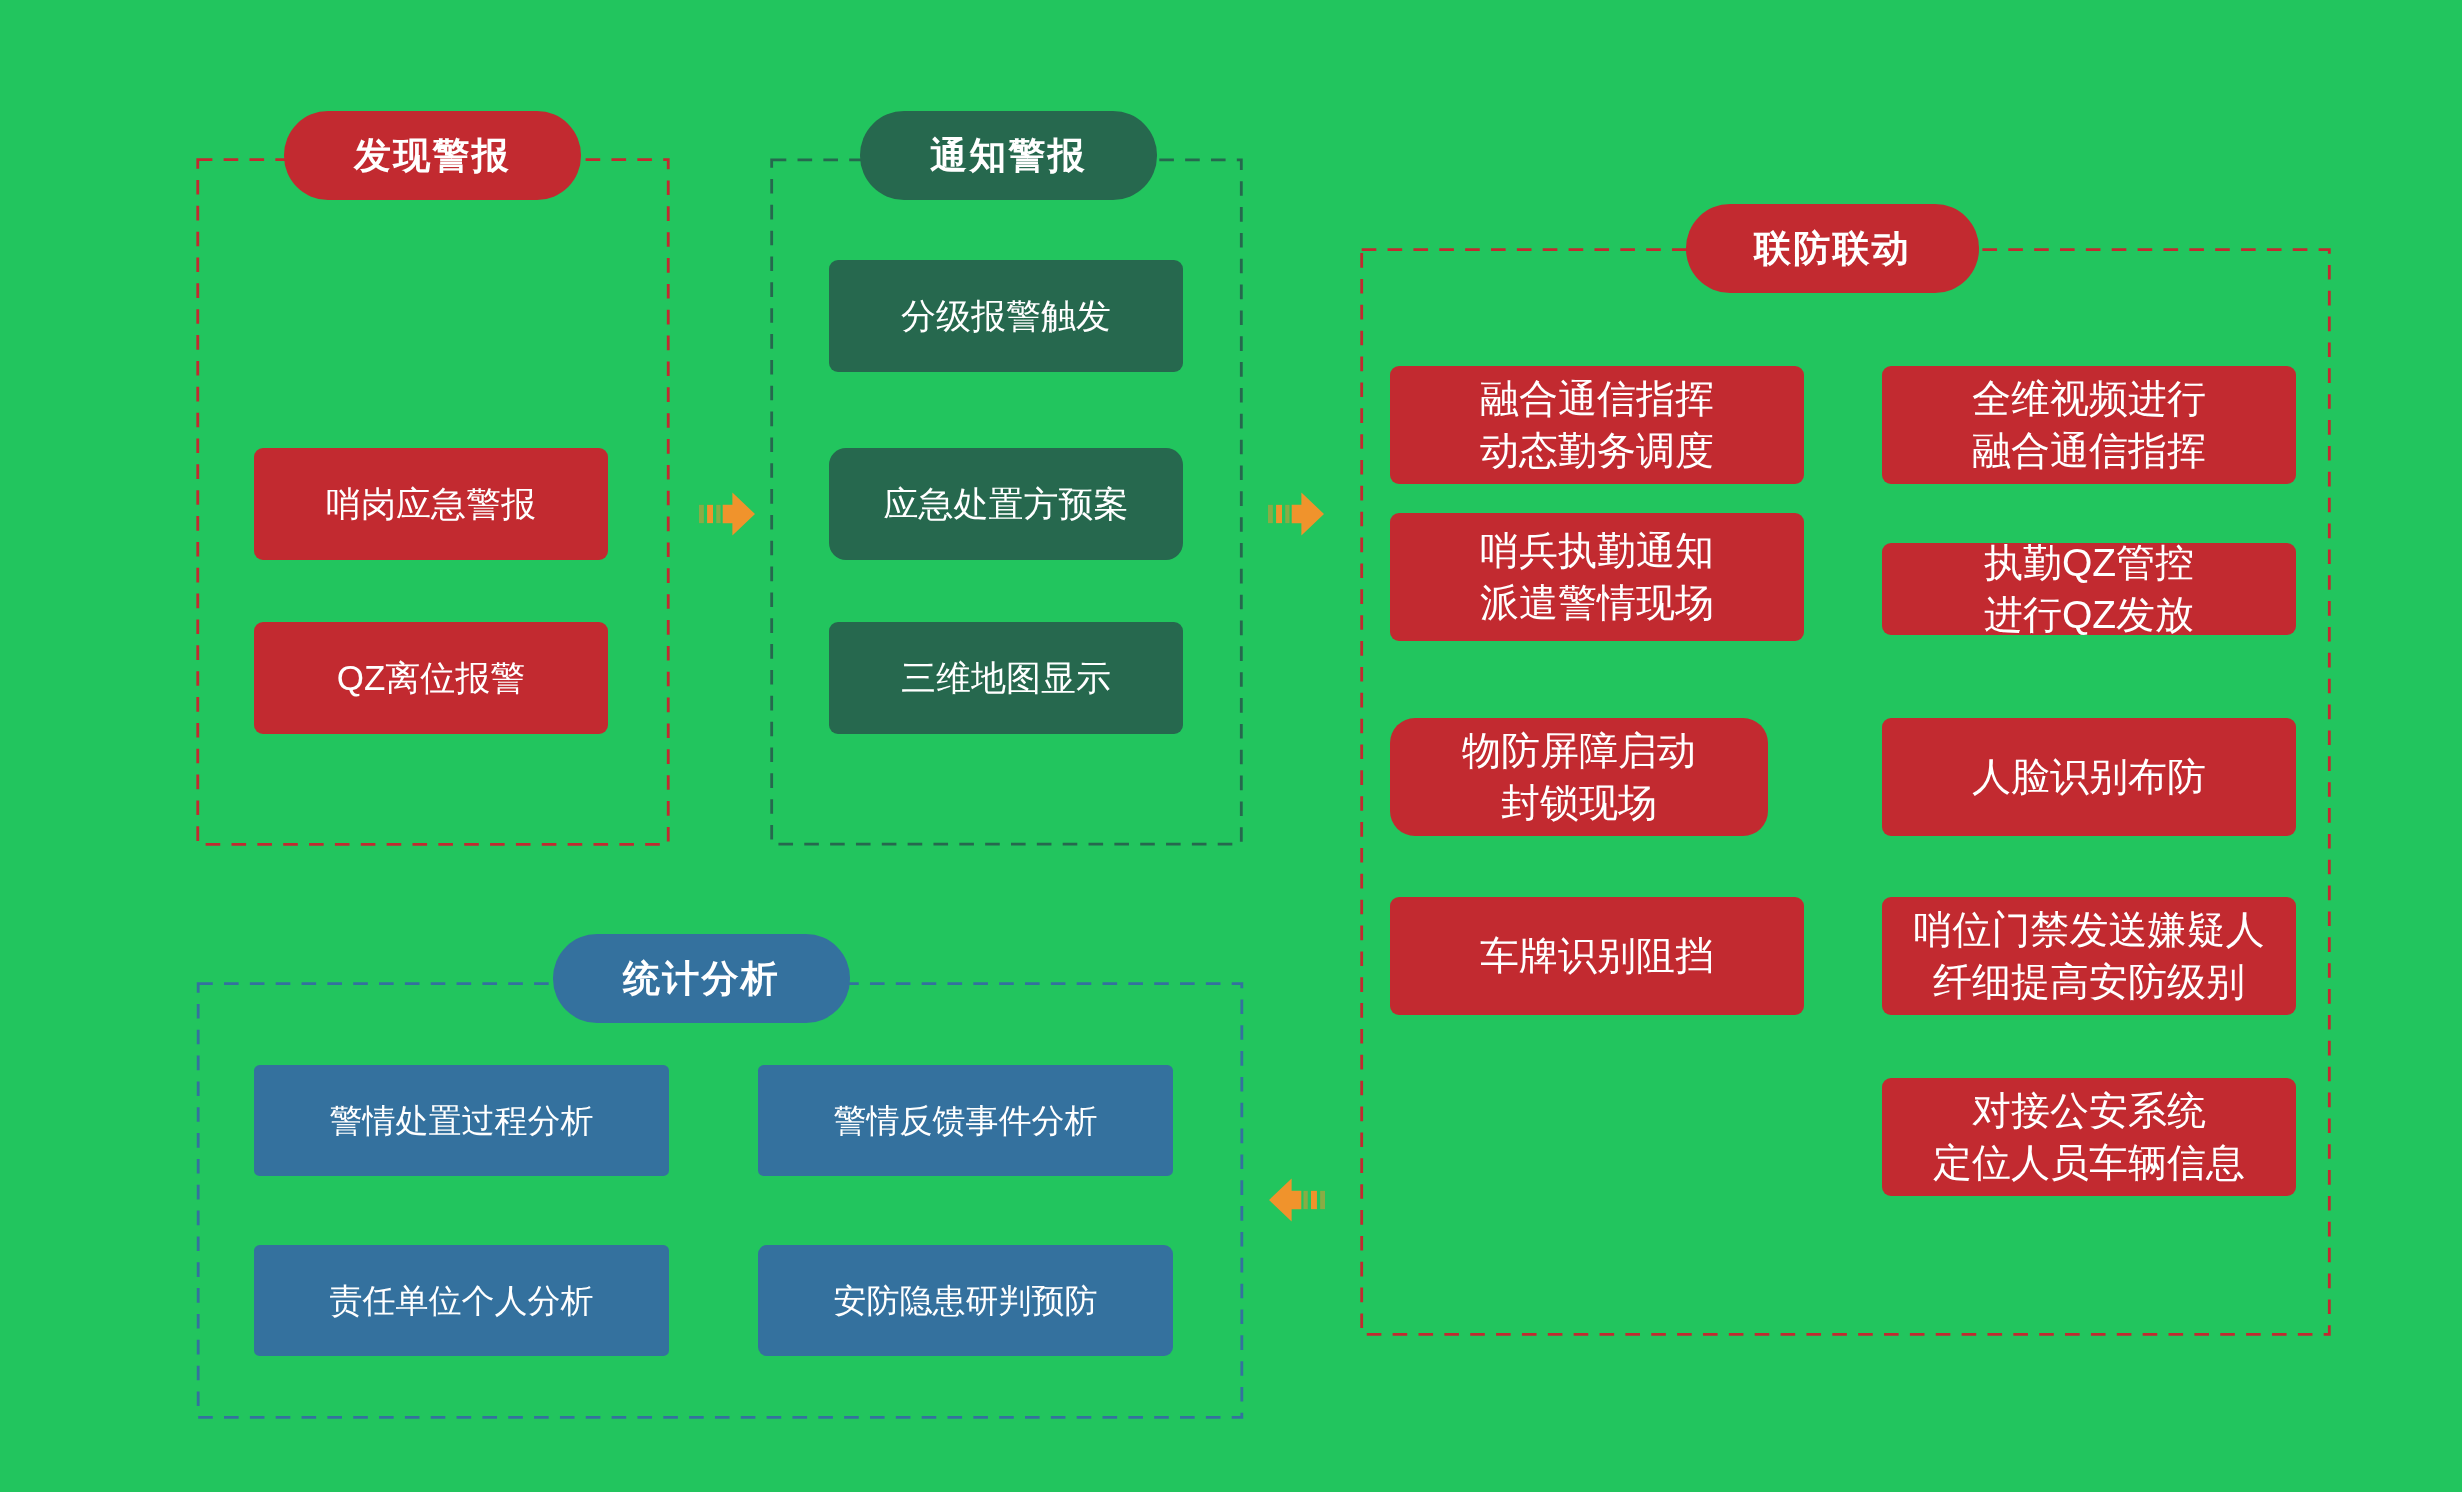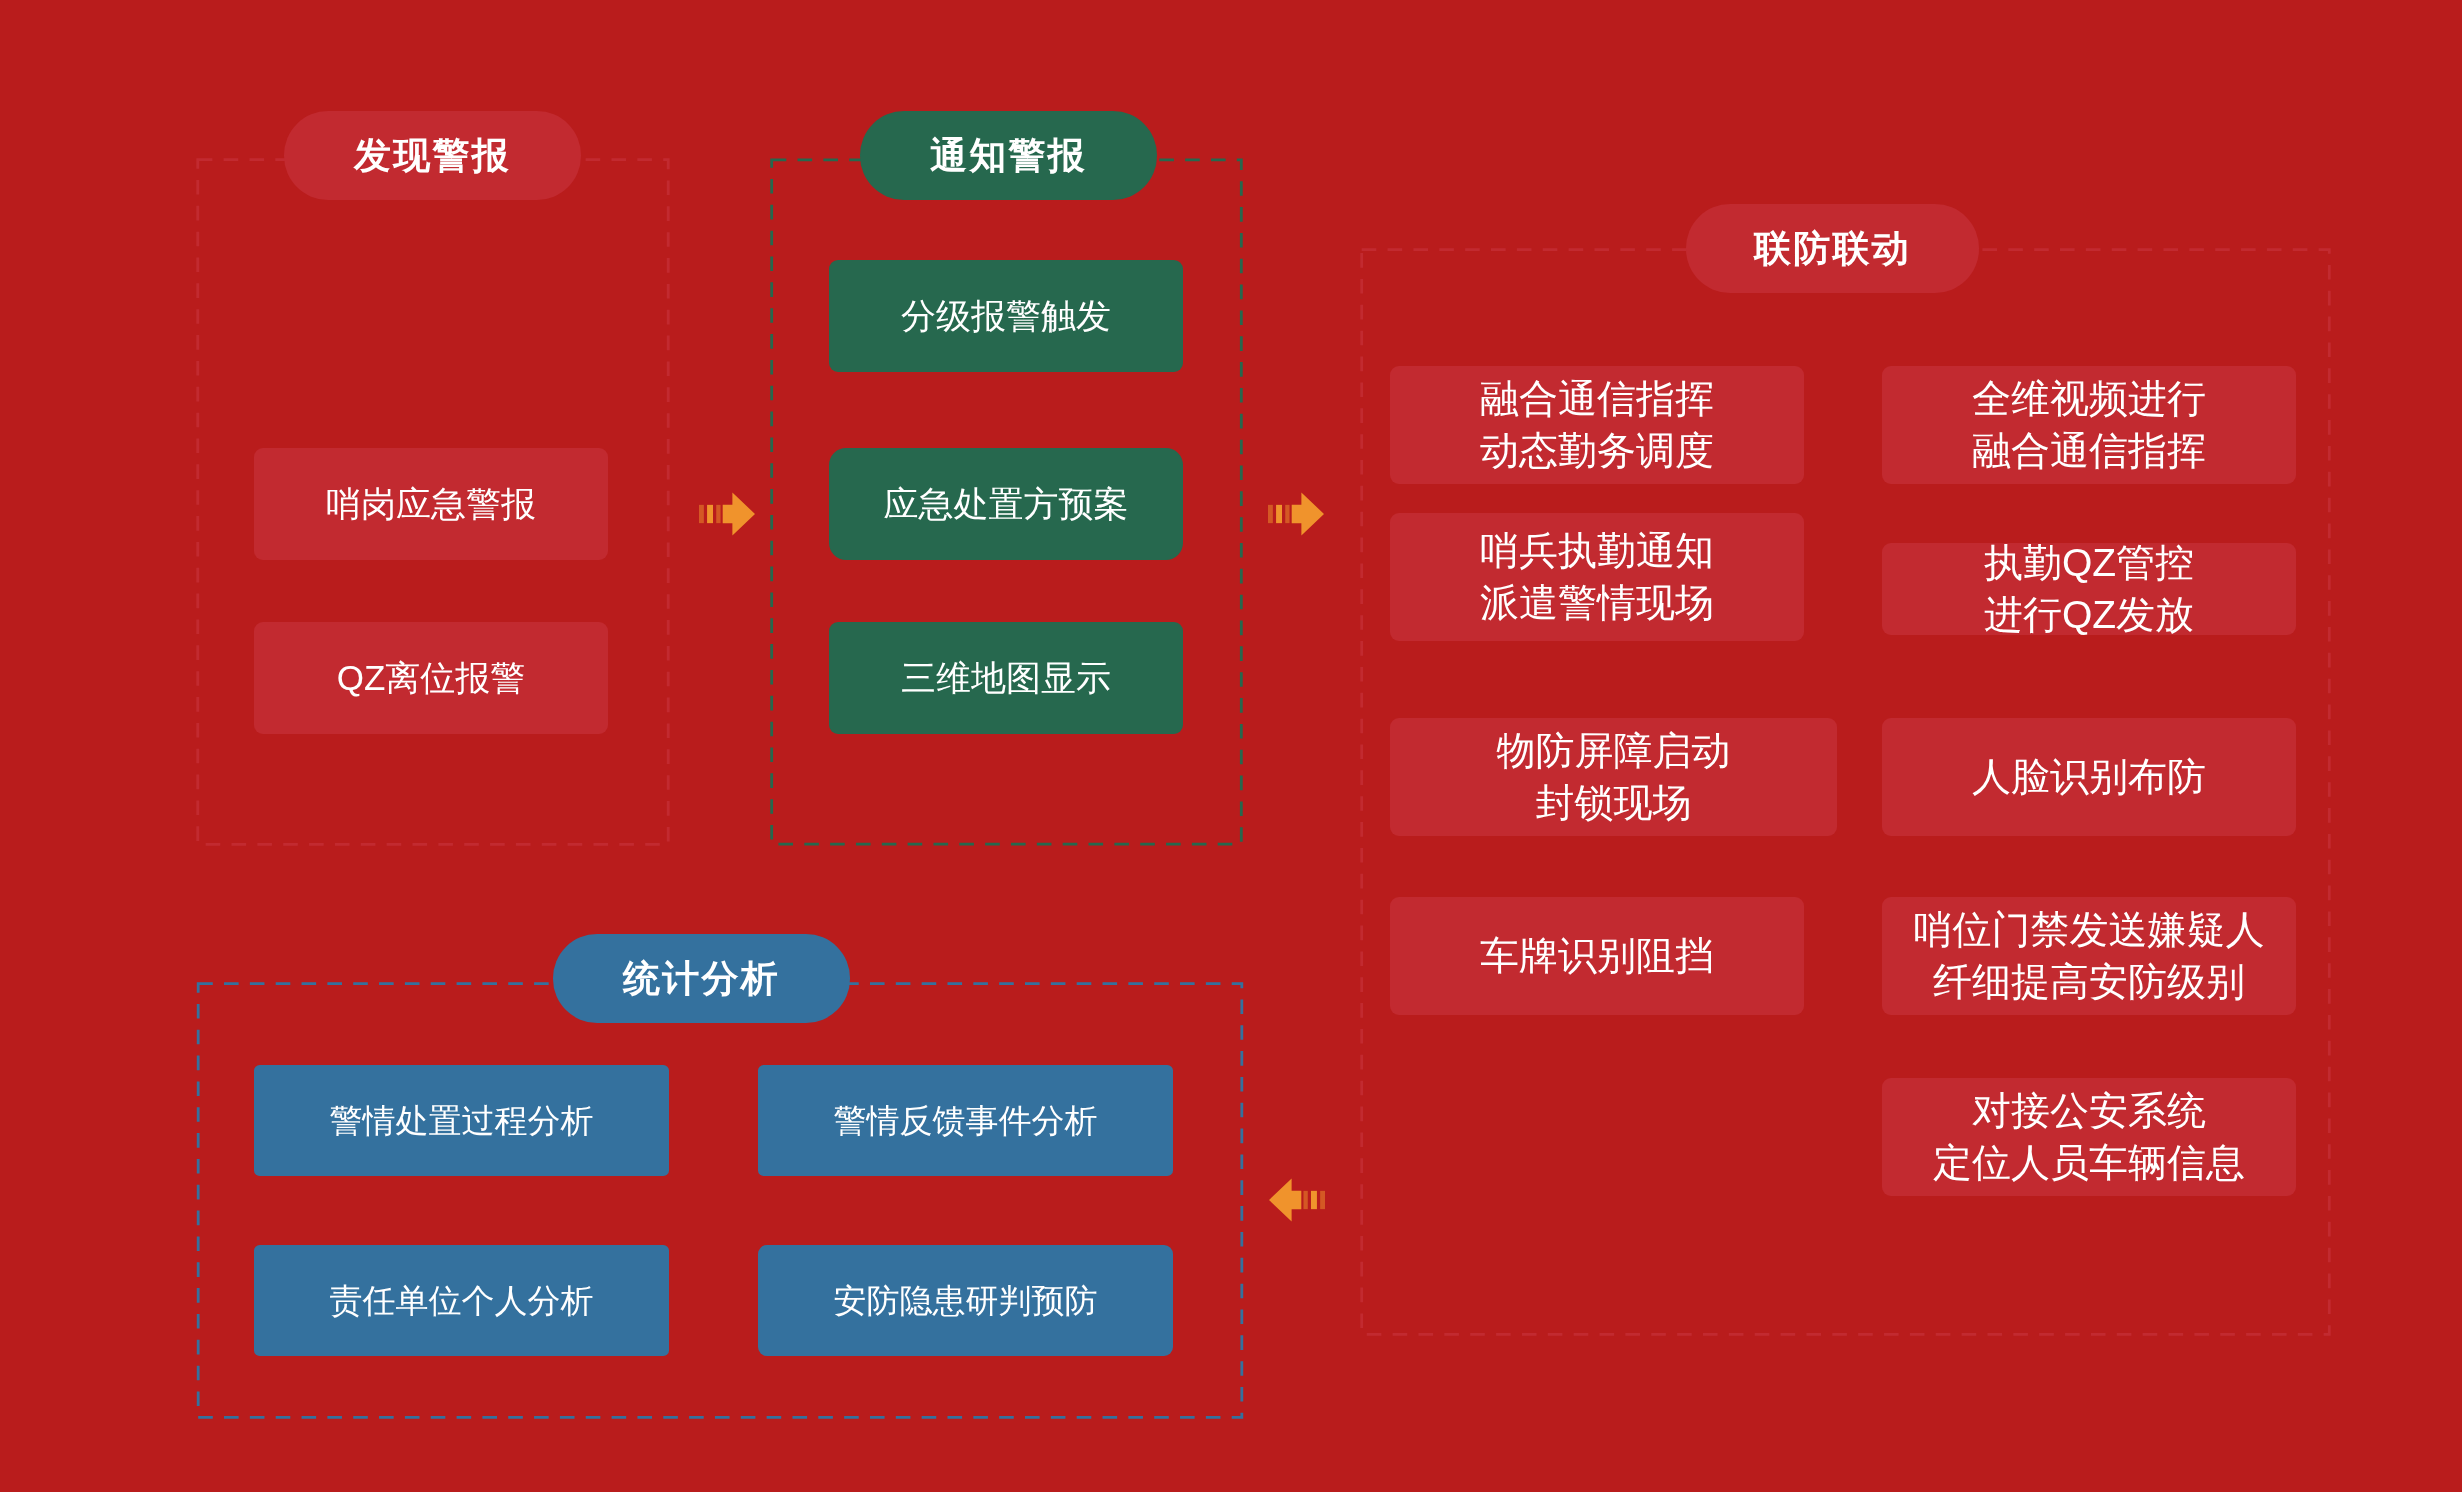--- a/index.html
+++ b/index.html
@@ -1,20 +1,20 @@
 <!DOCTYPE html>
 <html style="font-size:9px"><head>
 <meta charset="utf-8">
 <style>
   html, body { margin: 0; padding: 0; background: #ffffff; }
   #canvas {
     position: relative;
     width: 2462px;
     height: 1493px;
-    background: #b91c1c;
+    background: #22c55e;
     font-family: "Liberation Sans", "DejaVu Sans", sans-serif;
     overflow: hidden;
   }
   svg.frame { position: absolute; display: block; }
   .pill {
     position: absolute;
     display: flex;
     align-items: center;
     justify-content: center;
     border-radius: 44px;
@@ -96,21 +96,21 @@
     <span>融合通信指挥</span>
   </div>
   <div class="node node-md bg-red" style="left:1390px; top:513px; width:414px; height:128px;">
     <span>哨兵执勤通知</span>
     <span>派遣警情现场</span>
   </div>
   <div class="node node-md bg-red" style="left:1882px; top:543px; width:414px; height:92px;">
     <span>执勤QZ管控</span>
     <span>进行QZ发放</span>
   </div>
-  <div class="node node-md bg-red" style="left:1390px; top:718px; width:447px; height:118px;">
+  <div class="node node-md bg-red" style="left:1390px; top:718px; width:378px; height:118px;border-radius:25px;">
     <span>物防屏障启动</span>
     <span>封锁现场</span>
   </div>
   <div class="node node-md bg-red" style="left:1882px; top:718px; width:414px; height:118px;">
     <span>人脸识别布防</span>
     <span></span>
   </div>
   <div class="node node-md bg-red" style="left:1390px; top:897px; width:414px; height:118px;">
     <span>车牌识别阻挡</span>
     <span></span>

